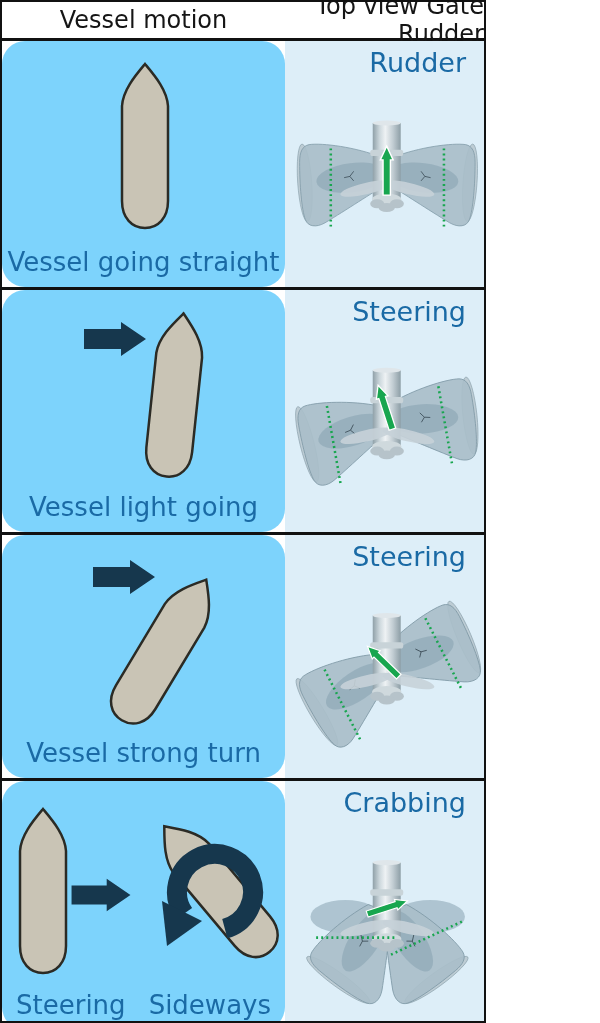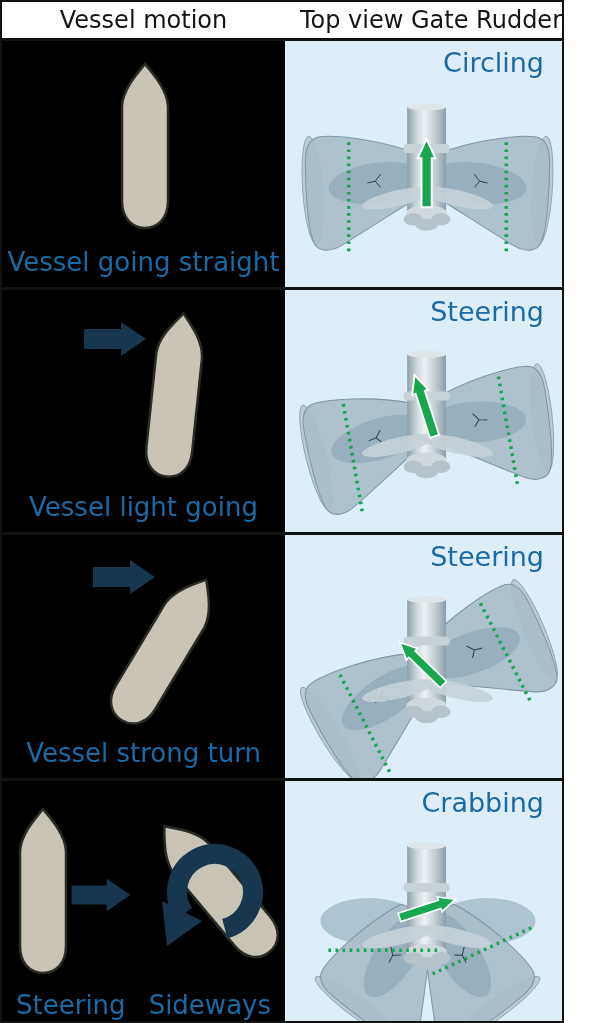--- a/index.html
+++ b/index.html
@@ -1,24 +1,24 @@
 <!DOCTYPE html>
 <html style="--accent: #1a6aa5; --green: #18a64f; --navy: #16374d; --hull: #c9c4b5; --panel: #ddeef8; --ink: #111111;"><head>
 <meta charset="utf-8">
 <style>
   html,body{margin:0;padding:0;background:#fff;font-family:"DejaVu Sans","Liberation Sans",sans-serif;}
-  .figure{width:564px;height:1023px;box-sizing:border-box;border:2px solid #111;background:#fff;overflow:hidden;}
+  .figure{width:486px;height:1023px;box-sizing:border-box;border:2px solid #111;background:#fff;overflow:hidden;}
   .header{height:36px;border-bottom:3px solid #111;display:flex;align-items:center;background:#fff;}
   .header .h-left{width:283px;text-align:center;font-size:24px;color:#151515;}
   .header .h-right{flex:1;text-align:right;font-size:24px;color:#151515;}
   .row{display:flex;border-bottom:3px solid #111;}
   .row:last-child{border-bottom:none;}
   .r1{height:246px;} .r2{height:242px;} .r3{height:243px;} .r4{height:249px;}
   .cell{position:relative;overflow:hidden;}
-  .cell-left{width:283px;background:#000000;}
+  .cell-left{width:283px;background:#7dd3fc;border-radius:23px;}
   .cell-right{flex:1;background:var(--panel,#ddeef8);}
   .cell svg.fill{position:absolute;left:0;top:0;width:100%;height:100%;}
   .caption{position:absolute;left:0;right:0;bottom:10px;text-align:center;
            font-size:26px;color:var(--accent,#1a6aa5);}
   .caption-pair{position:absolute;left:0;right:0;bottom:10px;display:flex;
                 justify-content:space-between;padding:0 14px;font-size:26px;color:var(--accent,#1a6aa5);}
   .mode-label{position:absolute;top:6px;right:18px;font-size:27px;color:var(--accent,#1a6aa5);}
   
   .hull{fill:var(--hull,#c9c4b5);stroke:#2b2b25;stroke-width:2.5;}
   .navy{fill:var(--navy,#16374d);}
@@ -91,21 +91,21 @@
     </div>
     <div class="cell cell-right">
       <svg class="fill" viewBox="0 0 313 243">
         <use href="#blade" transform="translate(150,135)"></use>
         <use href="#blade" transform="translate(172,135) scale(-1,1)"></use>
         <use href="#cyl"></use>
         <use href="#dots" transform="translate(72,159)"></use>
         <use href="#dots" transform="translate(250,159)"></use>
         <use href="#garrow" transform="translate(160,133) scale(0.72)"></use>
       </svg>
-      <div class="mode-label">Circling</div>
+      <div class="mode-label">Rudder</div>
     </div>
   </div>
 
   <div class="row r2">
     <div class="cell cell-left">
       <svg class="fill" viewBox="0 0 283 242">
         <use href="#barrow" transform="translate(113,49)"></use>
         <use href="#hullp" transform="translate(173,105) rotate(6)"></use>
       </svg>
       <div class="caption">Vessel light going</div>

